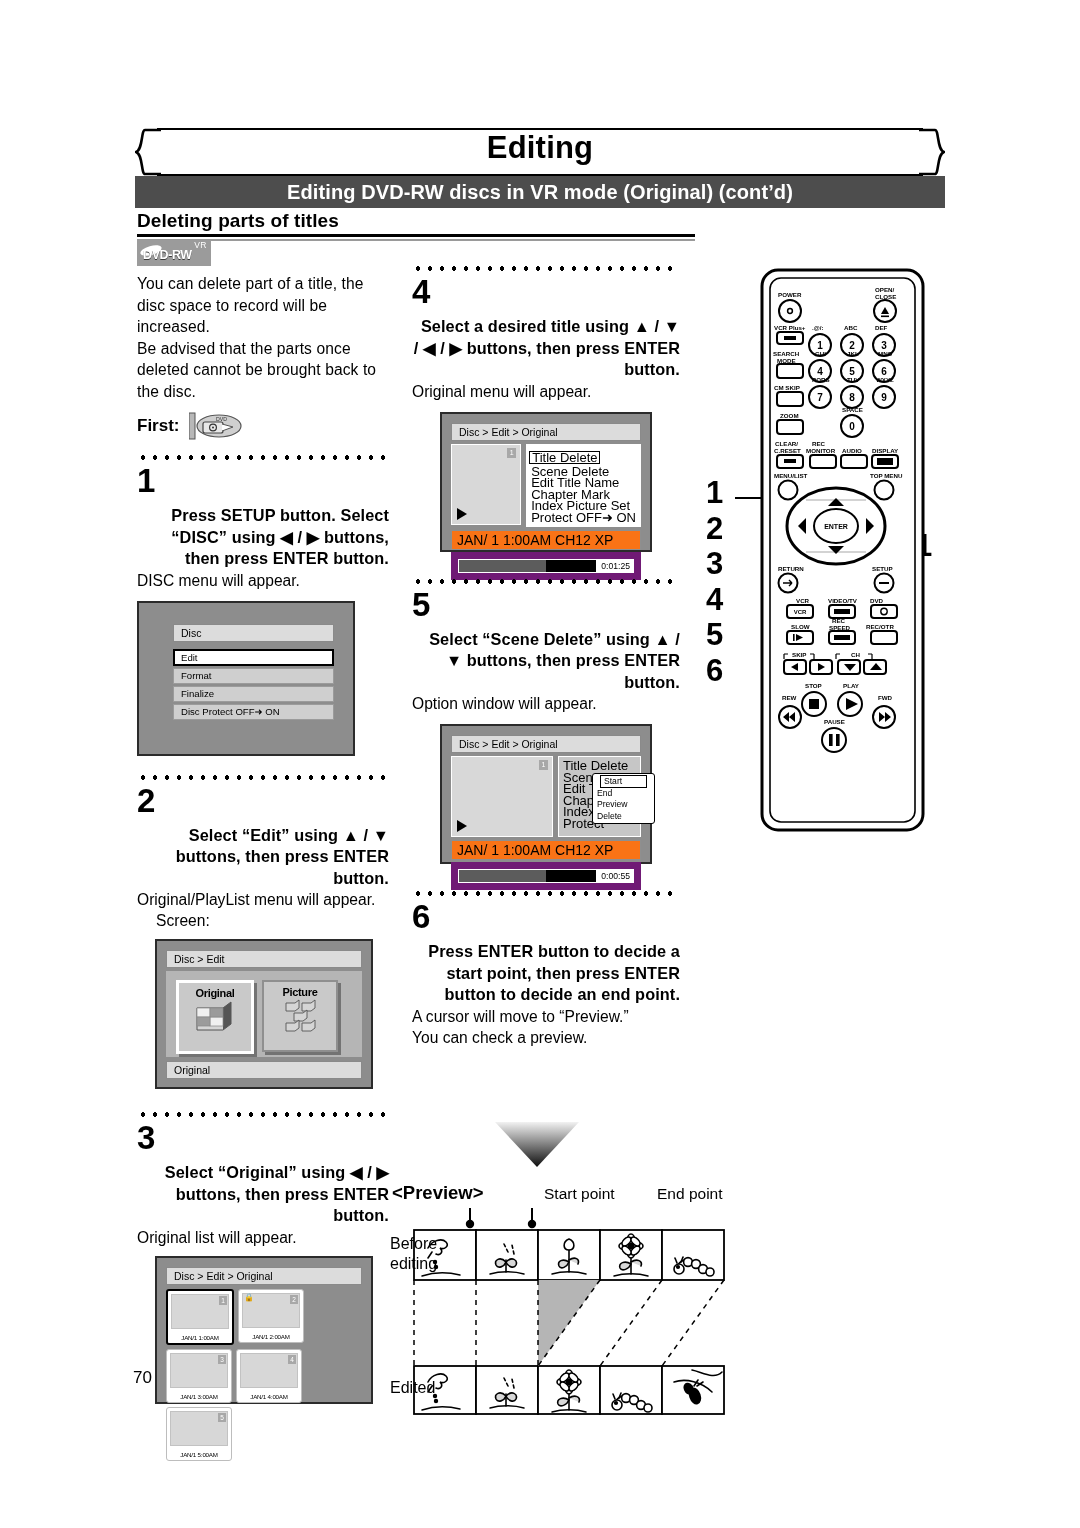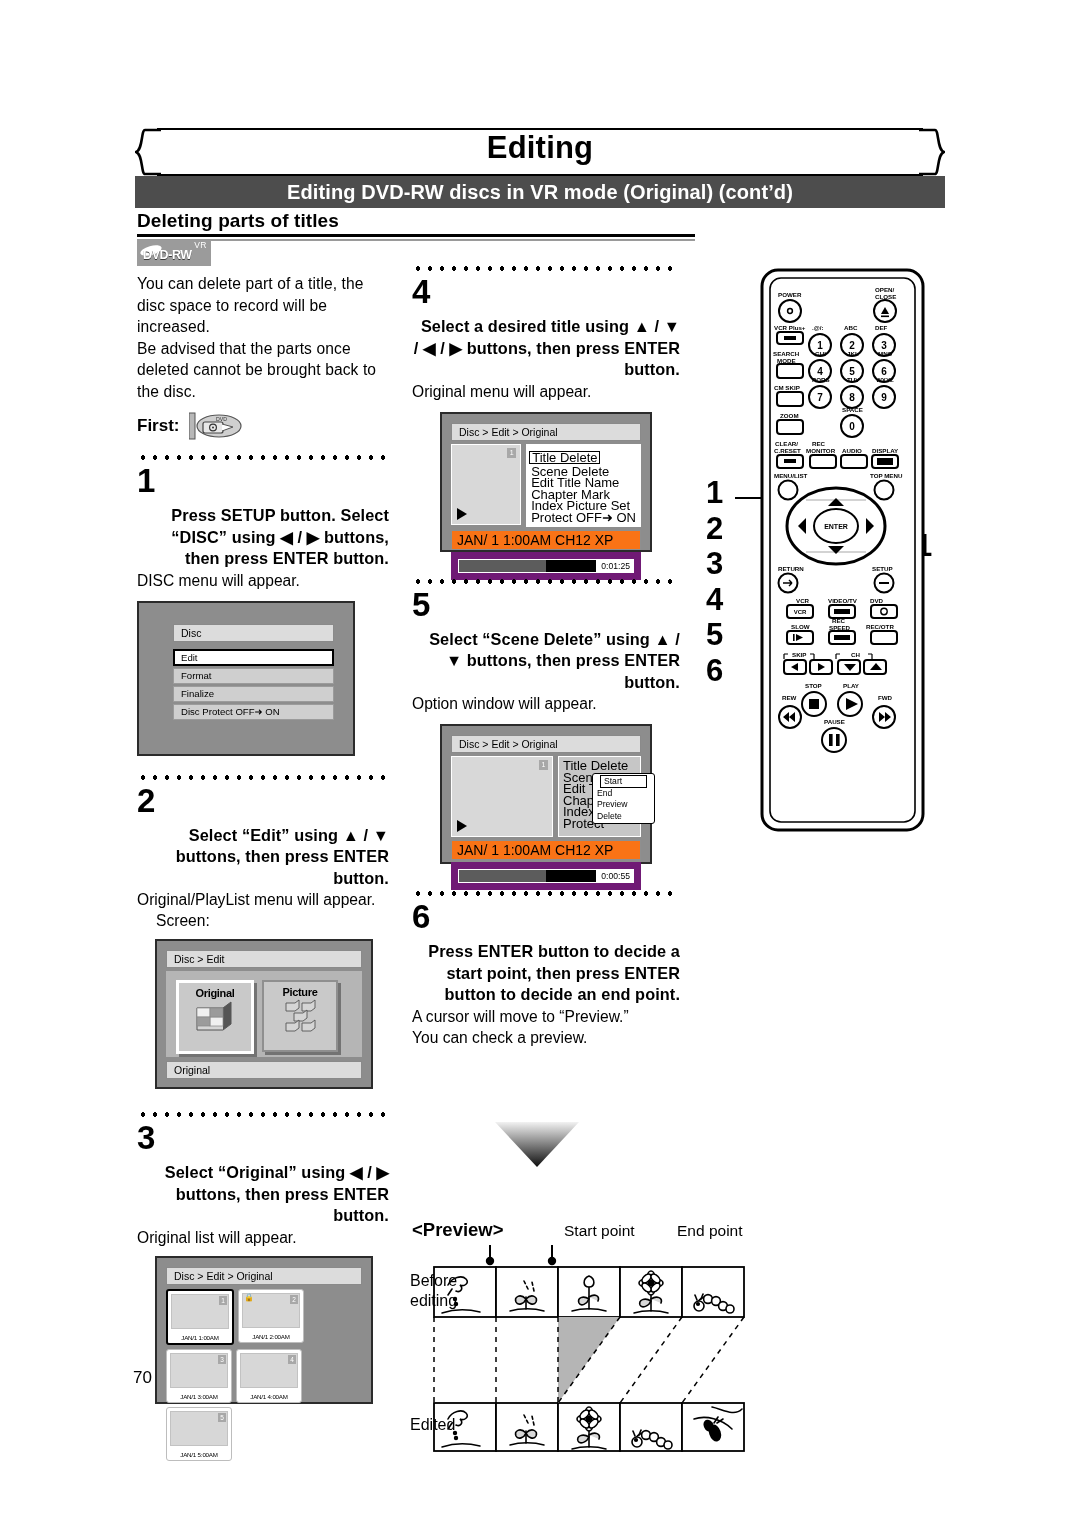--- a/index.html
+++ b/index.html
@@ -93,21 +93,21 @@
   .progwrap{display:flex;align-items:stretch;margin-top:2px;background:#fff;border:7px solid #701a75;}
   .progbar{flex:1;height:12px;background:#000;position:relative;margin:1px;}
   .progbar i{position:absolute;left:0;top:0;bottom:0;width:63%;background:#5c5c5c;display:block;}
   .progtime{font-size:8.6px;padding:0 4px;line-height:14px;}
   .optmenu{position:absolute;left:33px;top:16px;width:61px;background:#fff;border:1.6px solid #000;border-radius:3px;padding:1px 0;}
   .optmenu div{font-size:8.6px;line-height:11.2px;padding:0 4px;}
   .optmenu div.sel{border:1.3px solid #000;margin:0 7px;padding:0 3px;}
 
   
   .arrow-down{position:absolute;left:493px;top:1120px;width:88px;height:48px;}
-  .prevwrap{position:absolute;left:412px;top:1182px;width:440px;margin-top:37px;}
+  .prevwrap{position:absolute;left:392px;top:1182px;width:440px;}
   .prevhdr{position:relative;height:24px;}
   .prevhdr .pv{position:absolute;left:0;top:0;font-size:18.5px;font-weight:bold;}
   .prevhdr .sp{position:absolute;left:152px;top:3px;font-size:15.5px;}
   .prevhdr .ep{position:absolute;left:265px;top:3px;font-size:15.5px;}
   .rowlabel{position:absolute;font-size:16px;line-height:20px;}
 
   
   .callouts{position:absolute;left:706px;top:475px;width:34px;}
   .callouts div{font-size:31px;font-weight:bold;line-height:35.5px;}
   .callout-right{position:absolute;left:915px;top:528px;font-size:31px;font-weight:bold;}

